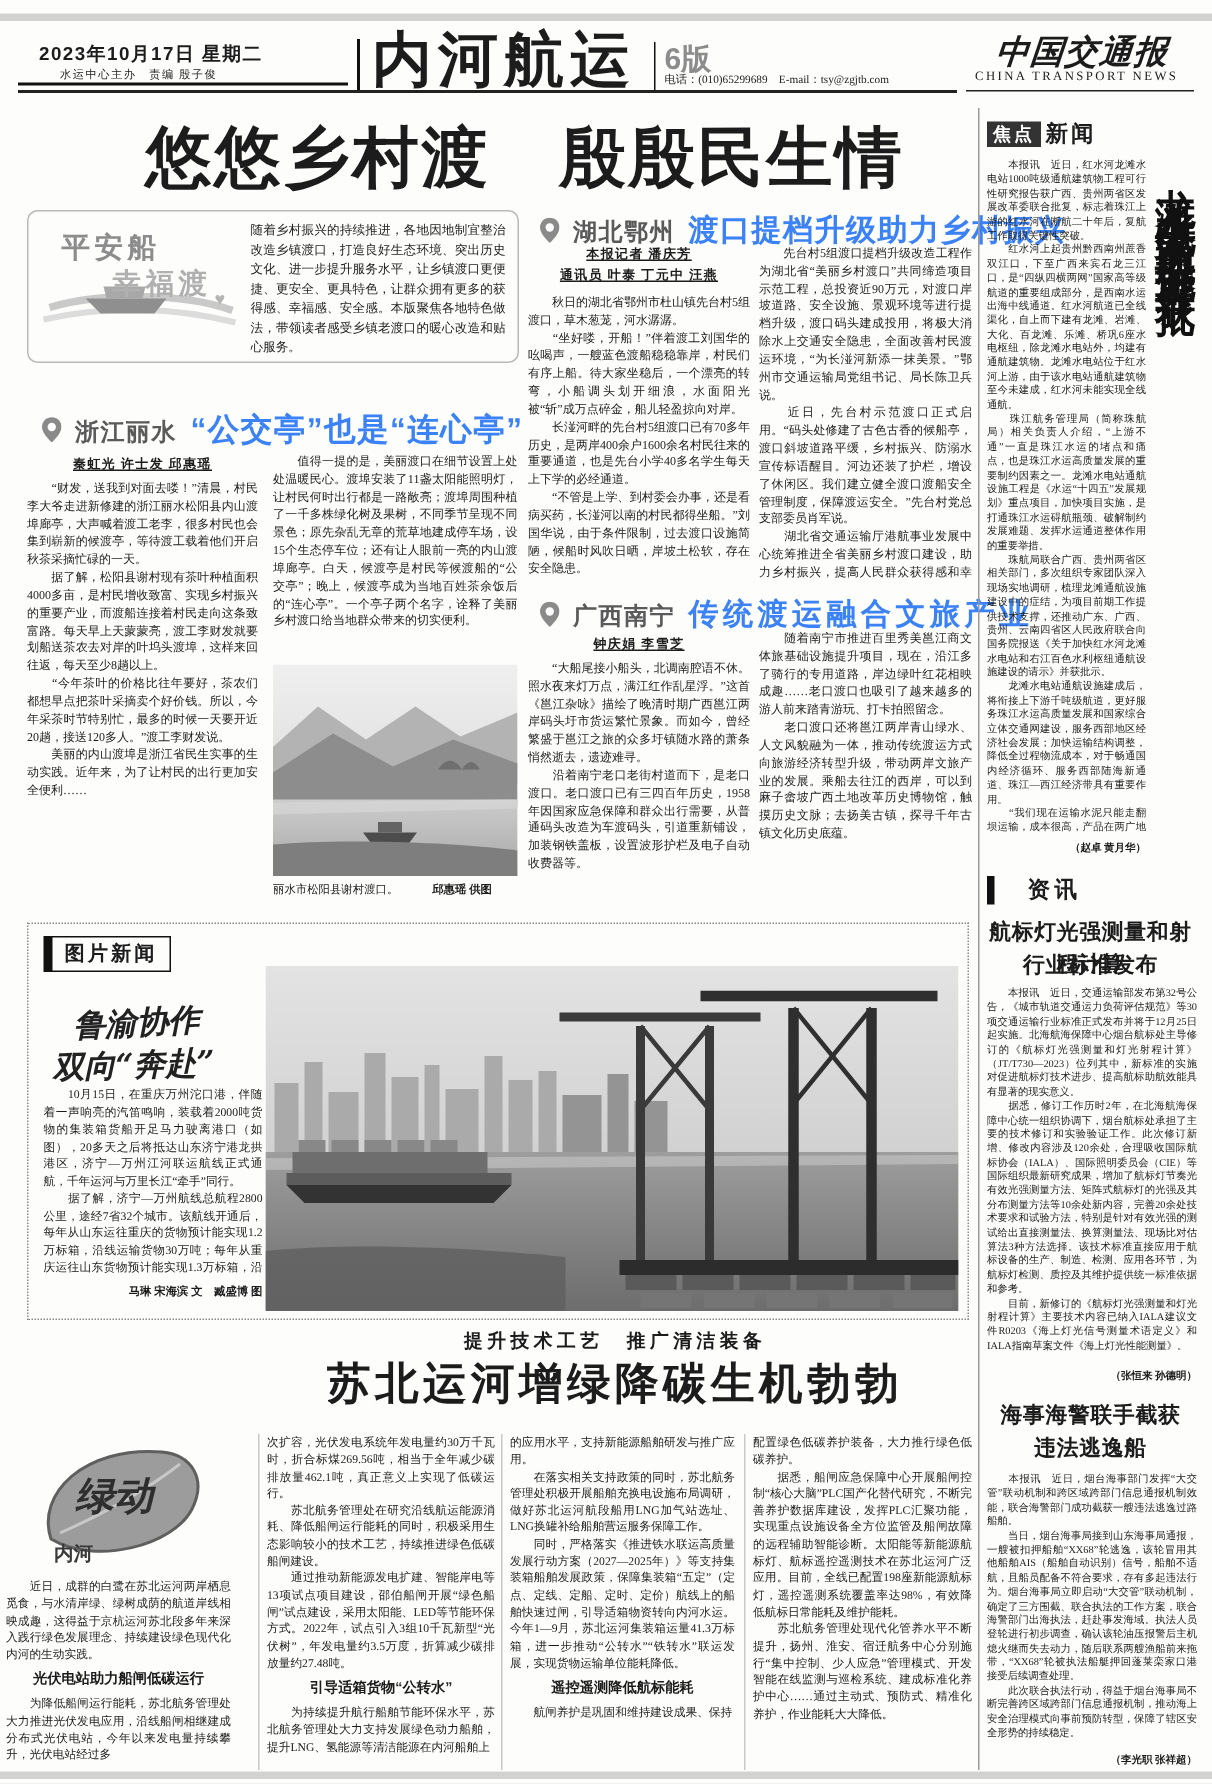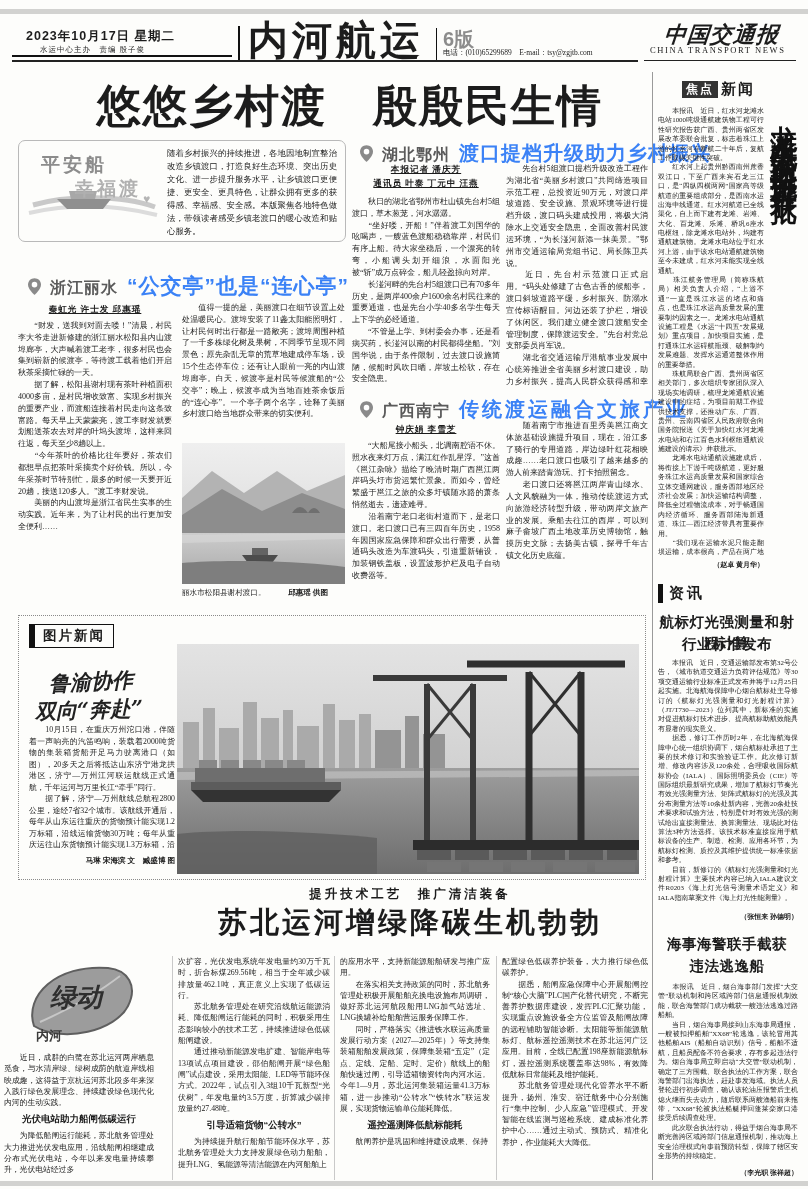--- a/index.html
+++ b/index.html
@@ -39,21 +39,21 @@
   .callig{font-family:"DejaVu Serif",serif;font-weight:900;font-style:italic;font-size:21px;color:#222;}
   
   .focus-label{display:flex;align-items:center;gap:3px;}
   .focus-box{display:inline-block;width:17px;height:17px;background:#333;color:#fff;font-family:"Liberation Sans",sans-serif;
              font-weight:900;font-size:12px;text-align:center;line-height:17px;}
   .focus-rest{font-family:"Liberation Sans",sans-serif;font-weight:900;font-size:15px;letter-spacing:2px;}
   .stxt{white-space:pre-line;text-align:justify;font-size:6.9px;line-height:1.36;overflow:hidden;}
   .sbyline{font-size:7px;font-weight:bold;text-align:right;}
   .vtitle{writing-mode:vertical-rl;font-family:"Liberation Sans",sans-serif;font-weight:900;font-size:27px;
           letter-spacing:6px;line-height:1.1;color:#111;}
-  .zlabel{border-left:5px solid #111;padding-left:6px;font-family:"Liberation Sans",sans-serif;font-weight:900;font-size:15px;letter-spacing:3px;}
+  .zlabel{border-left:5px solid #111;padding-left:22px;font-family:"Liberation Sans",sans-serif;font-weight:900;font-size:15px;letter-spacing:3px;}
   .stitle{font-family:"Liberation Sans",sans-serif;font-weight:900;font-size:14.5px;text-align:center;line-height:1.45;letter-spacing:0.5px;}
   .vline{width:1px;background:#9a9a9a;}
   .cline{width:1px;background:#c9c9c9;}
   .kicker{font-family:"Liberation Sans",sans-serif;font-weight:700;font-size:12.5px;text-align:center;letter-spacing:3px;}
   .btitle{font-family:"Liberation Sans",sans-serif;font-weight:900;font-size:29px;text-align:center;letter-spacing:3px;}
   .btxt{white-space:pre-line;text-align:justify;font-size:7.8px;line-height:1.45;}
 </style>
 </head>
 <body>
 
@@ -297,21 +297,21 @@
   <div class="abs cline" style="left:496px;top:956px;height:224px;"></div>
   <div class="abs col" style="left:502px;top:956px;width:146px;height:224px;">
     <div class="btxt">配置绿色低碳养护装备，大力推行绿色低碳养护。
 　　据悉，船闸应急保障中心开展船闸控制“核心大脑”PLC国产化替代研究，不断完善养护数据库建设，发挥PLC汇聚功能，实现重点设施设备全方位监管及船闸故障的远程辅助智能诊断。太阳能等新能源航标灯、航标遥控遥测技术在苏北运河广泛应用。目前，全线已配置198座新能源航标灯，遥控遥测系统覆盖率达98%，有效降低航标日常能耗及维护能耗。
 　　苏北航务管理处现代化管养水平不断提升，扬州、淮安、宿迁航务中心分别施行“集中控制、少人应急”管理模式、开发智能在线监测与巡检系统、建成标准化养护中心……通过主动式、预防式、精准化养护，作业能耗大大降低。</div>
   </div>
 
   <div class="abs vline" style="left:652px;top:72px;height:1108px;"></div>
 
   <div class="abs focus-label" style="left:658px;top:80px;">
-    <span class="focus-box" style="width:36px;letter-spacing:2px;margin-left:24px;">焦点</span>
+    <span class="focus-box" style="width:36px;letter-spacing:2px;">焦点</span>
     <span class="focus-rest">新闻</span>
   </div>
 
   <div class="abs stxt" style="left:658px;top:106px;width:106px;height:450px;">　　本报讯　近日，红水河龙滩水电站1000吨级通航建筑物工程可行性研究报告获广西、贵州两省区发展改革委联合批复，标志着珠江上游的红水河在断航二十年后，复航工作取得关键性突破。
 　　红水河上起贵州黔西南州蔗香双江口，下至广西来宾石龙三江口，是“四纵四横两网”国家高等级航道的重要组成部分，是西南水运出海中线通道。红水河航道已全线渠化，自上而下建有龙滩、岩滩、大化、百龙滩、乐滩、桥巩6座水电枢纽，除龙滩水电站外，均建有通航建筑物。龙滩水电站位于红水河上游，由于该水电站通航建筑物至今未建成，红水河未能实现全线通航。
 　　珠江航务管理局（简称珠航局）相关负责人介绍，“上游不通”一直是珠江水运的堵点和痛点，也是珠江水运高质量发展的重要制约因素之一。龙滩水电站通航设施工程是《水运“十四五”发展规划》重点项目，加快项目实施，是打通珠江水运碍航瓶颈、破解制约发展难题、发挥水运通道整体作用的重要举措。
 　　珠航局联合广西、贵州两省区相关部门，多次组织专家团队深入现场实地调研，梳理龙滩通航设施建设中的症结，为项目前期工作提供技术支撑，还推动广东、广西、贵州、云南四省区人民政府联合向国务院报送《关于加快红水河龙滩水电站和右江百色水利枢纽通航设施建设的请示》并获批示。
 　　龙滩水电站通航设施建成后，将衔接上下游千吨级航道，更好服务珠江水运高质量发展和国家综合立体交通网建设，服务西部地区经济社会发展；加快运输结构调整，降低全过程物流成本，对于畅通国内经济循环、服务西部陆海新通道、珠江—西江经济带具有重要作用。
 　　“我们现在运输水泥只能走翻坝运输，成本很高，产品在两广地区没有竞争力。通航以后，1000吨的船能够直达广州，水运成本又低，增加了黔西南水泥的竞争优势。”贵州册亨县某运输公司负责人黎先生说。</div>
   <div class="abs sbyline" style="left:658px;top:560px;width:106px;">（赵卓 黄月华）</div>

